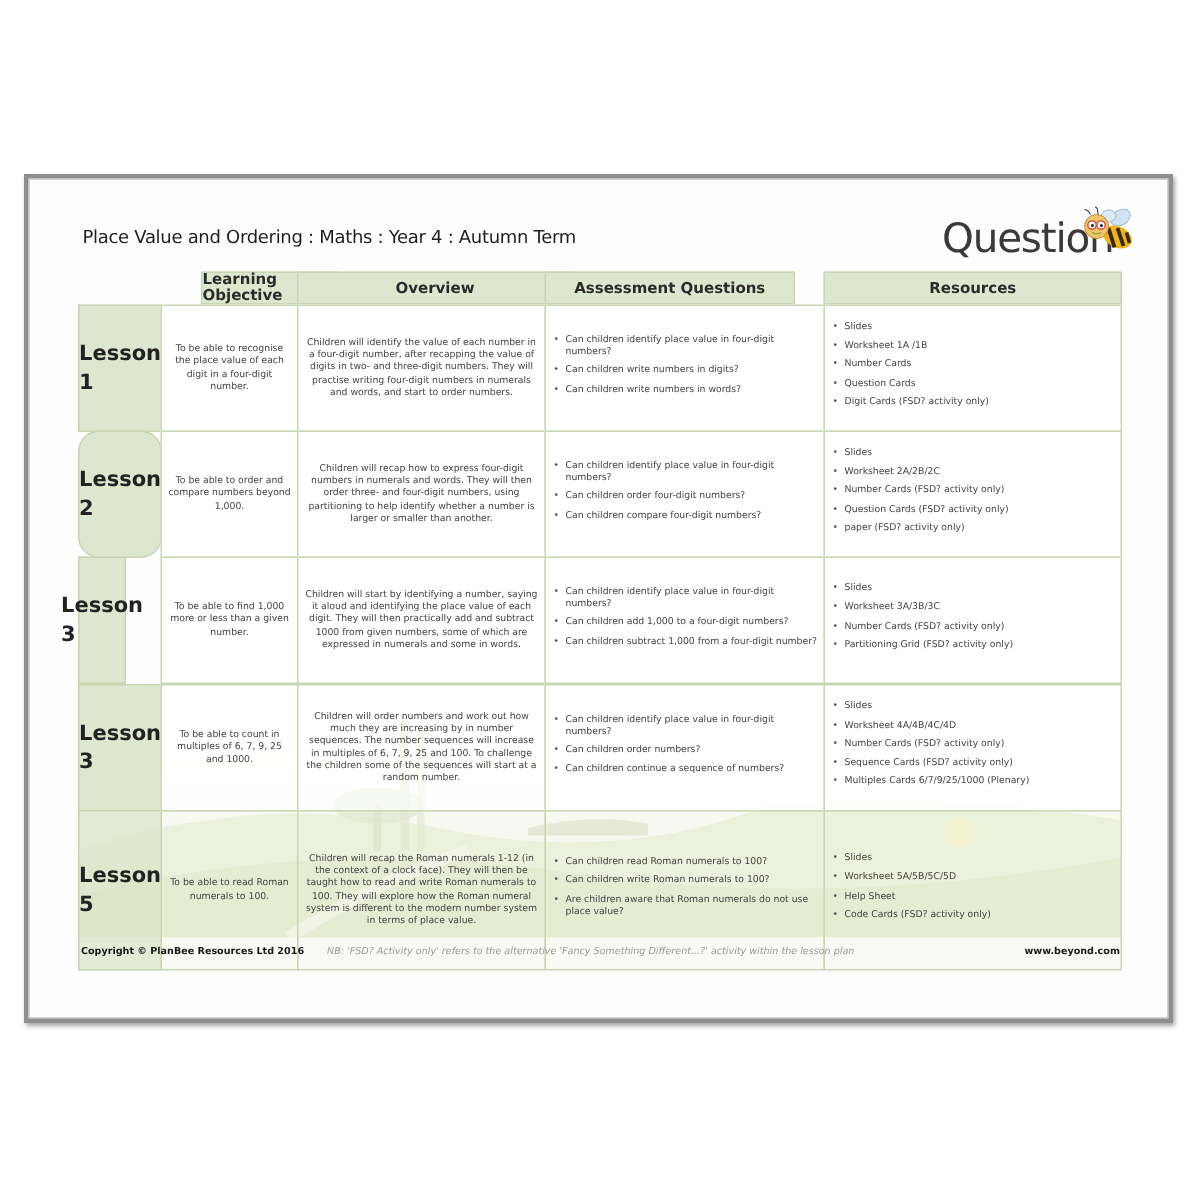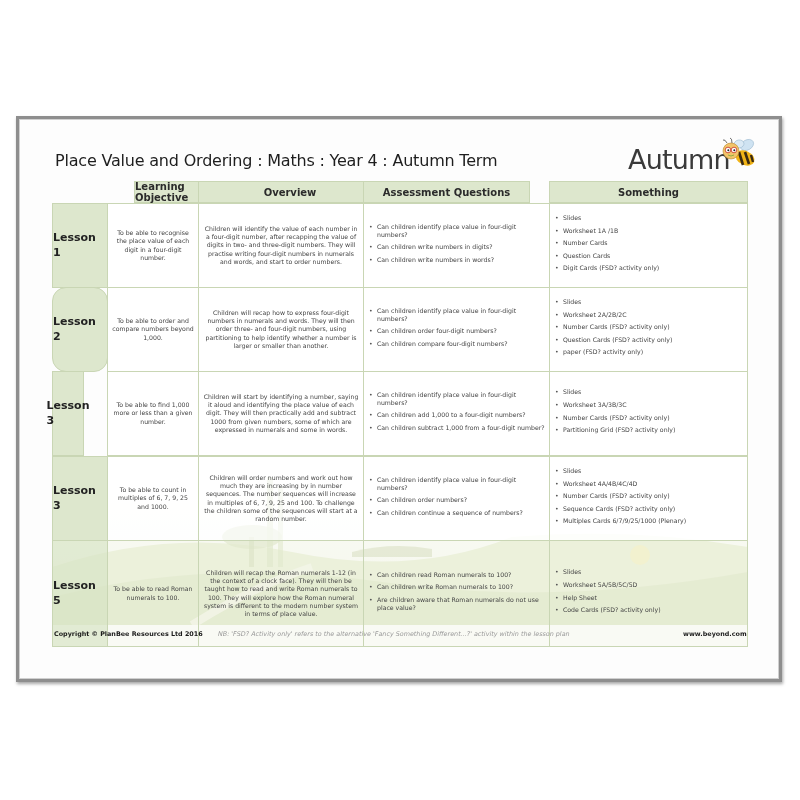--- a/index.html
+++ b/index.html
@@ -1,45 +1,45 @@
 <!DOCTYPE html>
 <html><head>
 <meta charset="utf-8">
 <style>
   html, body { margin:0; padding:0; }
   body { width:800px; height:800px; background:#ffffff; position:relative; overflow:hidden; font-family:"Liberation Sans", sans-serif; }
   .frame { position:absolute; left:16px; top:116px; width:766px; height:566px; background:#fdfdfd; border:3px solid #8e8e8e; box-shadow: inset 0 0 0 1px #d0d0d0, 1px 2px 3px rgba(0,0,0,0.35); box-sizing:border-box; }
-  .title { position:absolute; left:55px; top:151px; font-size:16px; color:#1e1e1e; font-family:"DejaVu Sans", sans-serif; letter-spacing:-0.2px; white-space:nowrap; }
+  .title { position:absolute; left:55px; top:151px; font-size:12px; color:#1e1e1e; font-family:"DejaVu Sans", sans-serif; letter-spacing:-0.2px; white-space:nowrap; }
   .logo { position:absolute; left:628px; top:144px; font-family:"DejaVu Sans", sans-serif; font-size:27px; color:#3a3a3a; letter-spacing:-0.8px; }
   .bee { position:absolute; left:717px; top:137px; width:44px; height:32px; }
   .table { position:absolute; left:52px; top:181px; width:696px; }
   .hdr { position:absolute; top:0; height:22px; background:#dde7cd; border:1px solid #c9d6b4; box-sizing:border-box; font-size:10px; font-weight:bold; color:#2b2b2b; display:flex; align-items:center; justify-content:center; font-family:"DejaVu Sans", sans-serif; }
   .row { position:absolute; left:0; width:696px; }
   .cell { position:absolute; top:0; bottom:0; border:1px solid #c9d6b4; box-sizing:border-box; background:rgba(255,255,255,0.92); font-size:6.2px; color:#444; font-family:"DejaVu Sans", sans-serif; line-height:1.32; }
-  .lesson-cell { background:#dde7cd; font-size:11px; font-weight:bold; color:#222; display:flex; align-items:center; justify-content:center; }
+  .lesson-cell { background:#dde7cd; font-size:14px; font-weight:bold; color:#222; display:flex; align-items:center; justify-content:center; }
   .center-cell { display:flex; align-items:center; justify-content:center; text-align:center; padding:0 4px; }
   .list-cell { display:flex; align-items:center; padding:0 4px; }
   .list-cell ul { margin:0; padding:0 0 0 9px; list-style:none; }
   .list-cell li { position:relative; margin:0 0 4.4px 0; }
   .list-cell li::before { content:"•"; position:absolute; left:-8px; color:#555; }
   .row5 .cell { background:rgba(245,248,236,0.55); }
   .row5 .lesson-cell { background:rgba(221,231,205,0.85); }
   .scene { position:absolute; left:52px; top:457px; width:696px; height:168px; overflow:hidden; }
   .footer-left { position:absolute; left:54px; top:630px; font-size:6.4px; font-weight:bold; color:#1a1a1a; font-family:"DejaVu Sans", sans-serif; }
   .footer-mid { position:absolute; left:218px; top:630px; font-size:6.4px; font-style:italic; color:#999; font-family:"DejaVu Sans", sans-serif; white-space:nowrap; }
   .footer-right { position:absolute; left:683px; top:630px; font-size:6.4px; font-weight:bold; color:#1a1a1a; font-family:"DejaVu Sans", sans-serif; }
 </style>
 </head>
 <body>
 
 <div class="frame"></div>
 
 <div class="title">Place Value and Ordering : Maths : Year 4 : Autumn Term</div>
 
-<div class="logo">Autumn</div>
+<div class="logo">Question</div>
 <svg class="bee" viewBox="0 0 44 32">
   <ellipse cx="30" cy="8" rx="7" ry="5" fill="#cfe3f2" stroke="#9cbad0" stroke-width="0.6" transform="rotate(-30 30 8)"></ellipse>
   <ellipse cx="22" cy="7" rx="5" ry="4" fill="#dbeaf5" stroke="#9cbad0" stroke-width="0.6" transform="rotate(-10 22 7)"></ellipse>
   <ellipse cx="28" cy="21" rx="10" ry="7" fill="#f1b417" transform="rotate(25 28 21)"></ellipse>
   <path d="M22 15 L26 28" stroke="#3b2a12" stroke-width="2.6"></path>
   <path d="M28 15 L32 27" stroke="#3b2a12" stroke-width="2.6"></path>
   <path d="M34 18 L36 25" stroke="#3b2a12" stroke-width="2.4"></path>
   <circle cx="14" cy="14" r="8" fill="#f2c46a" stroke="#b8862c" stroke-width="0.6"></circle>
   <circle cx="11" cy="13" r="2.8" fill="#fff" stroke="#c43" stroke-width="0.9"></circle>
   <circle cx="17" cy="13" r="2.8" fill="#fff" stroke="#c43" stroke-width="0.9"></circle>
@@ -66,21 +66,21 @@
   <rect x="226" y="30" width="5" height="80" fill="#c8d5a5" opacity="0.6"></rect>
   <path d="M140 168 Q200 130 260 110" stroke="#f1f3e4" stroke-width="8" fill="none" opacity="0.8"></path>
   <circle cx="588" cy="98" r="10" fill="#f3e8a0" opacity="0.7"></circle>
   <path d="M300 95 Q340 85 380 92 L380 100 L300 100 Z" fill="#b7c493" opacity="0.6"></path>
 </svg>
 
 <div class="table">
   <div class="hdr" style="left:55px;width:92px;margin-left:27px;">Learning Objective</div>
   <div class="hdr" style="left:146px;width:184px;">Overview</div>
   <div class="hdr" style="left:311px;width:167px;">Assessment Questions</div>
-  <div class="hdr" style="left:497px;width:199px;">Something</div>
+  <div class="hdr" style="left:497px;width:199px;">Resources</div>
 
   <div class="row" style="top:22px;height:85px;">
     <div class="cell lesson-cell" style="left:0;width:56px;">Lesson 1</div>
     <div class="cell center-cell" style="left:55px;width:92px;">To be able to recognise the place value of each digit in a four-digit number.</div>
     <div class="cell center-cell" style="left:146px;width:166px;">Children will identify the value of each number in a four-digit number, after recapping the value of digits in two- and three-digit numbers. They will practise writing four-digit numbers in numerals and words, and start to order numbers.</div>
     <div class="cell list-cell" style="left:311px;width:187px;">
       <ul>
         <li>Can children identify place value in four-digit numbers?</li>
         <li>Can children write numbers in digits?</li>
         <li>Can children write numbers in words?</li>

